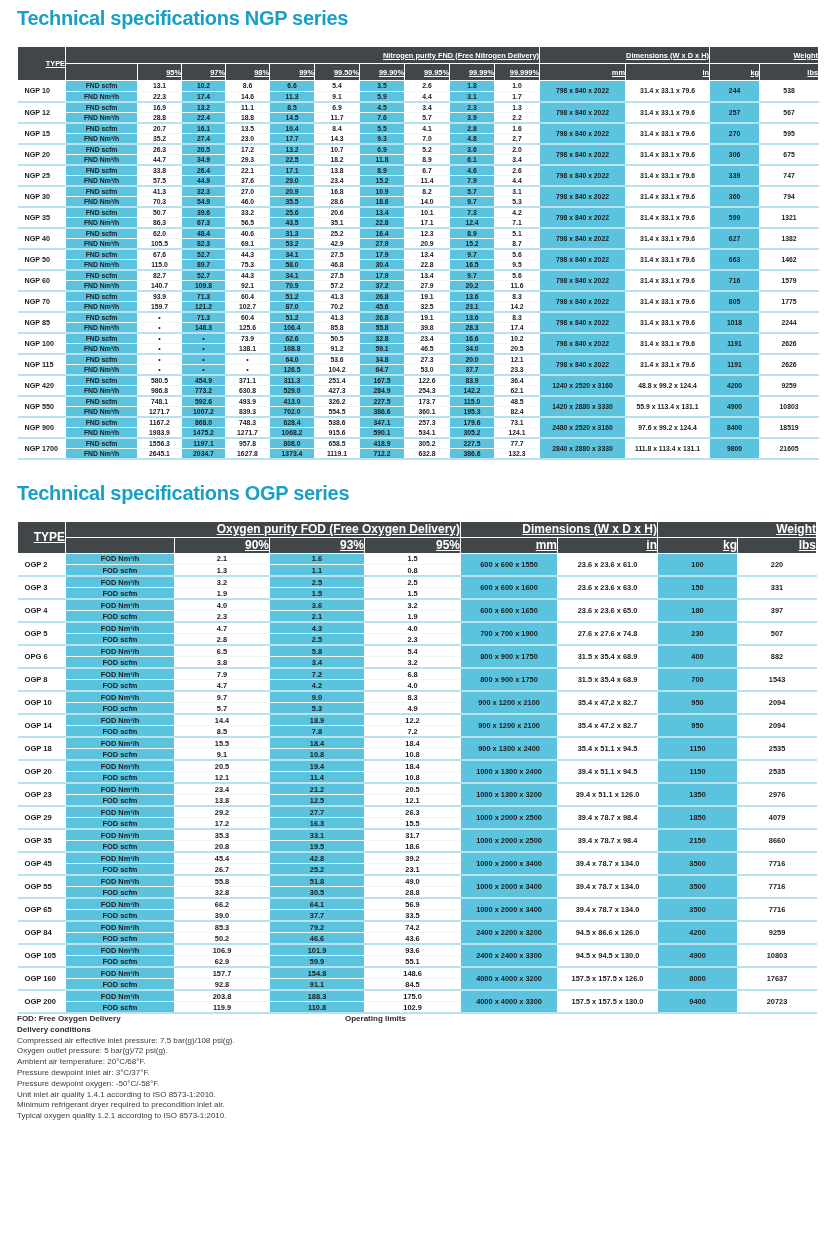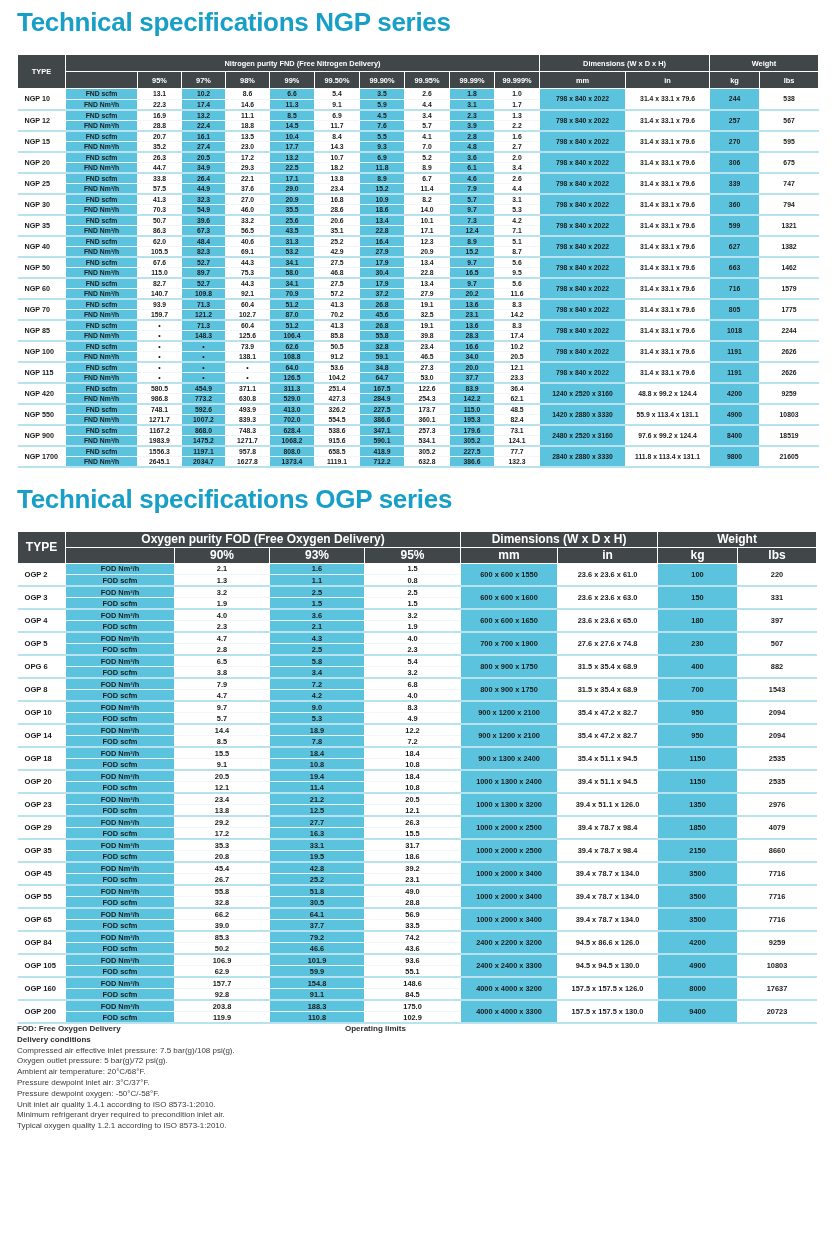--- a/index.html
+++ b/index.html
@@ -1,27 +1,27 @@
 <!DOCTYPE html>
 <html><head>
 <meta charset="utf-8">
 <style>
   * { box-sizing: border-box; }
   html, body { margin: 0; padding: 0; background: #fff; }
   body { font-family: "Liberation Sans", sans-serif; }
   .page { position: relative; width: 832px; height: 1241px; overflow: hidden; background: #fff; }
-  .title { color: #189fc7; font-size: 26px; font-weight: bold; letter-spacing: -0.3px;
+  .title { color: #189fc7; font-size: 20px; font-weight: bold; letter-spacing: -0.3px;
            margin: 0; padding: 7px 0 0 17px; }
-  .title.second { padding-top: 16px; }
+  .title.second { padding-top: 22px; }
   table.spec { border-collapse: collapse; table-layout: fixed; margin: 16px 16px 0 17px;
                width: 799px; }
   table.ngp { font-size: 6.8px; }
   table.ogp { font-size: 7.4px; }
   .spec th { background: #414649; color: #fff; border: 1px solid #fff; font-weight: bold;
-             text-align: center; padding: 0; }
+             text-align: right; padding: 0; text-decoration: underline; }
   .ngp th { height: 17px; font-size: 7.4px; }
   .ogp th { height: 16px; font-size: 12px; }
   .spec td { padding: 0; text-align: center; color: #1a1a1a; font-weight: bold;
              border-right: 1px solid #fff; vertical-align: middle; background: #fff; }
   .ngp td { height: 10.5px; }
   .ogp td { height: 11.5px; }
   .spec td.cc, .spec td.lab, .spec td.mm, .spec td.kg { background: #5cc3de; }
   .spec td.cw, .spec td.in, .spec td.lbs { background: #fff; }
   .spec td.type { text-align: left; padding-left: 7px; background: #fff; margin-left: 44px; }
   .ngp td.type { font-size: 7.2px; }

